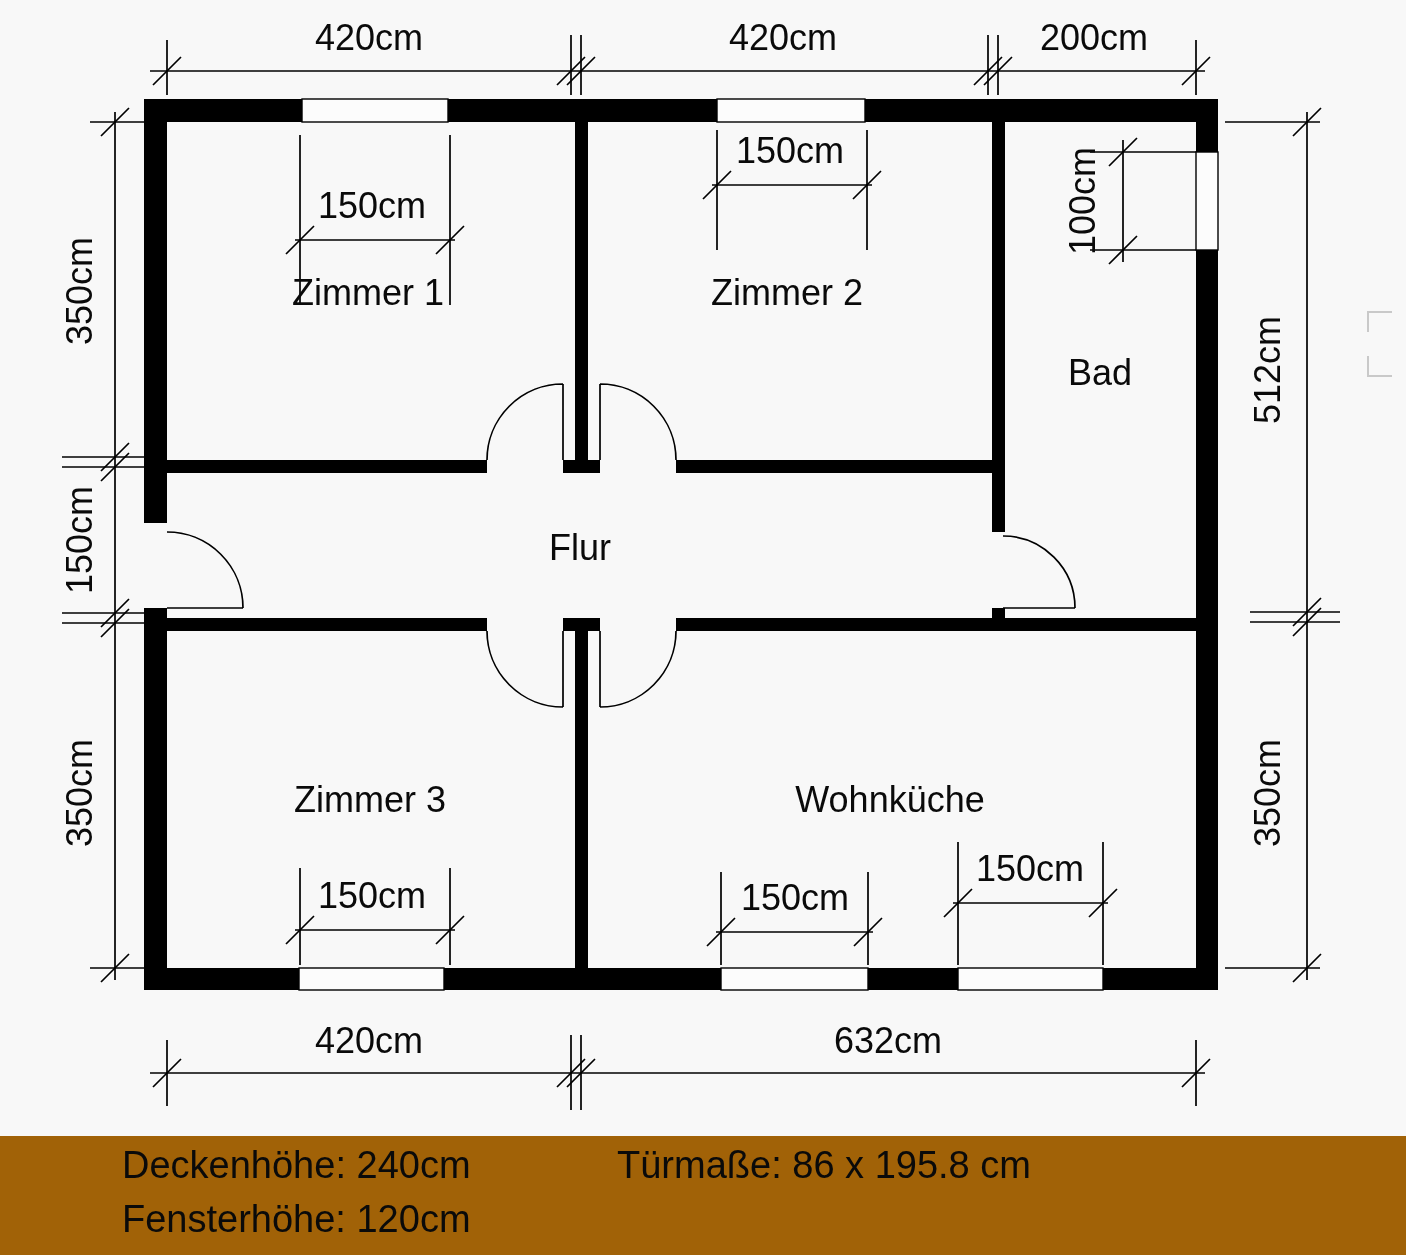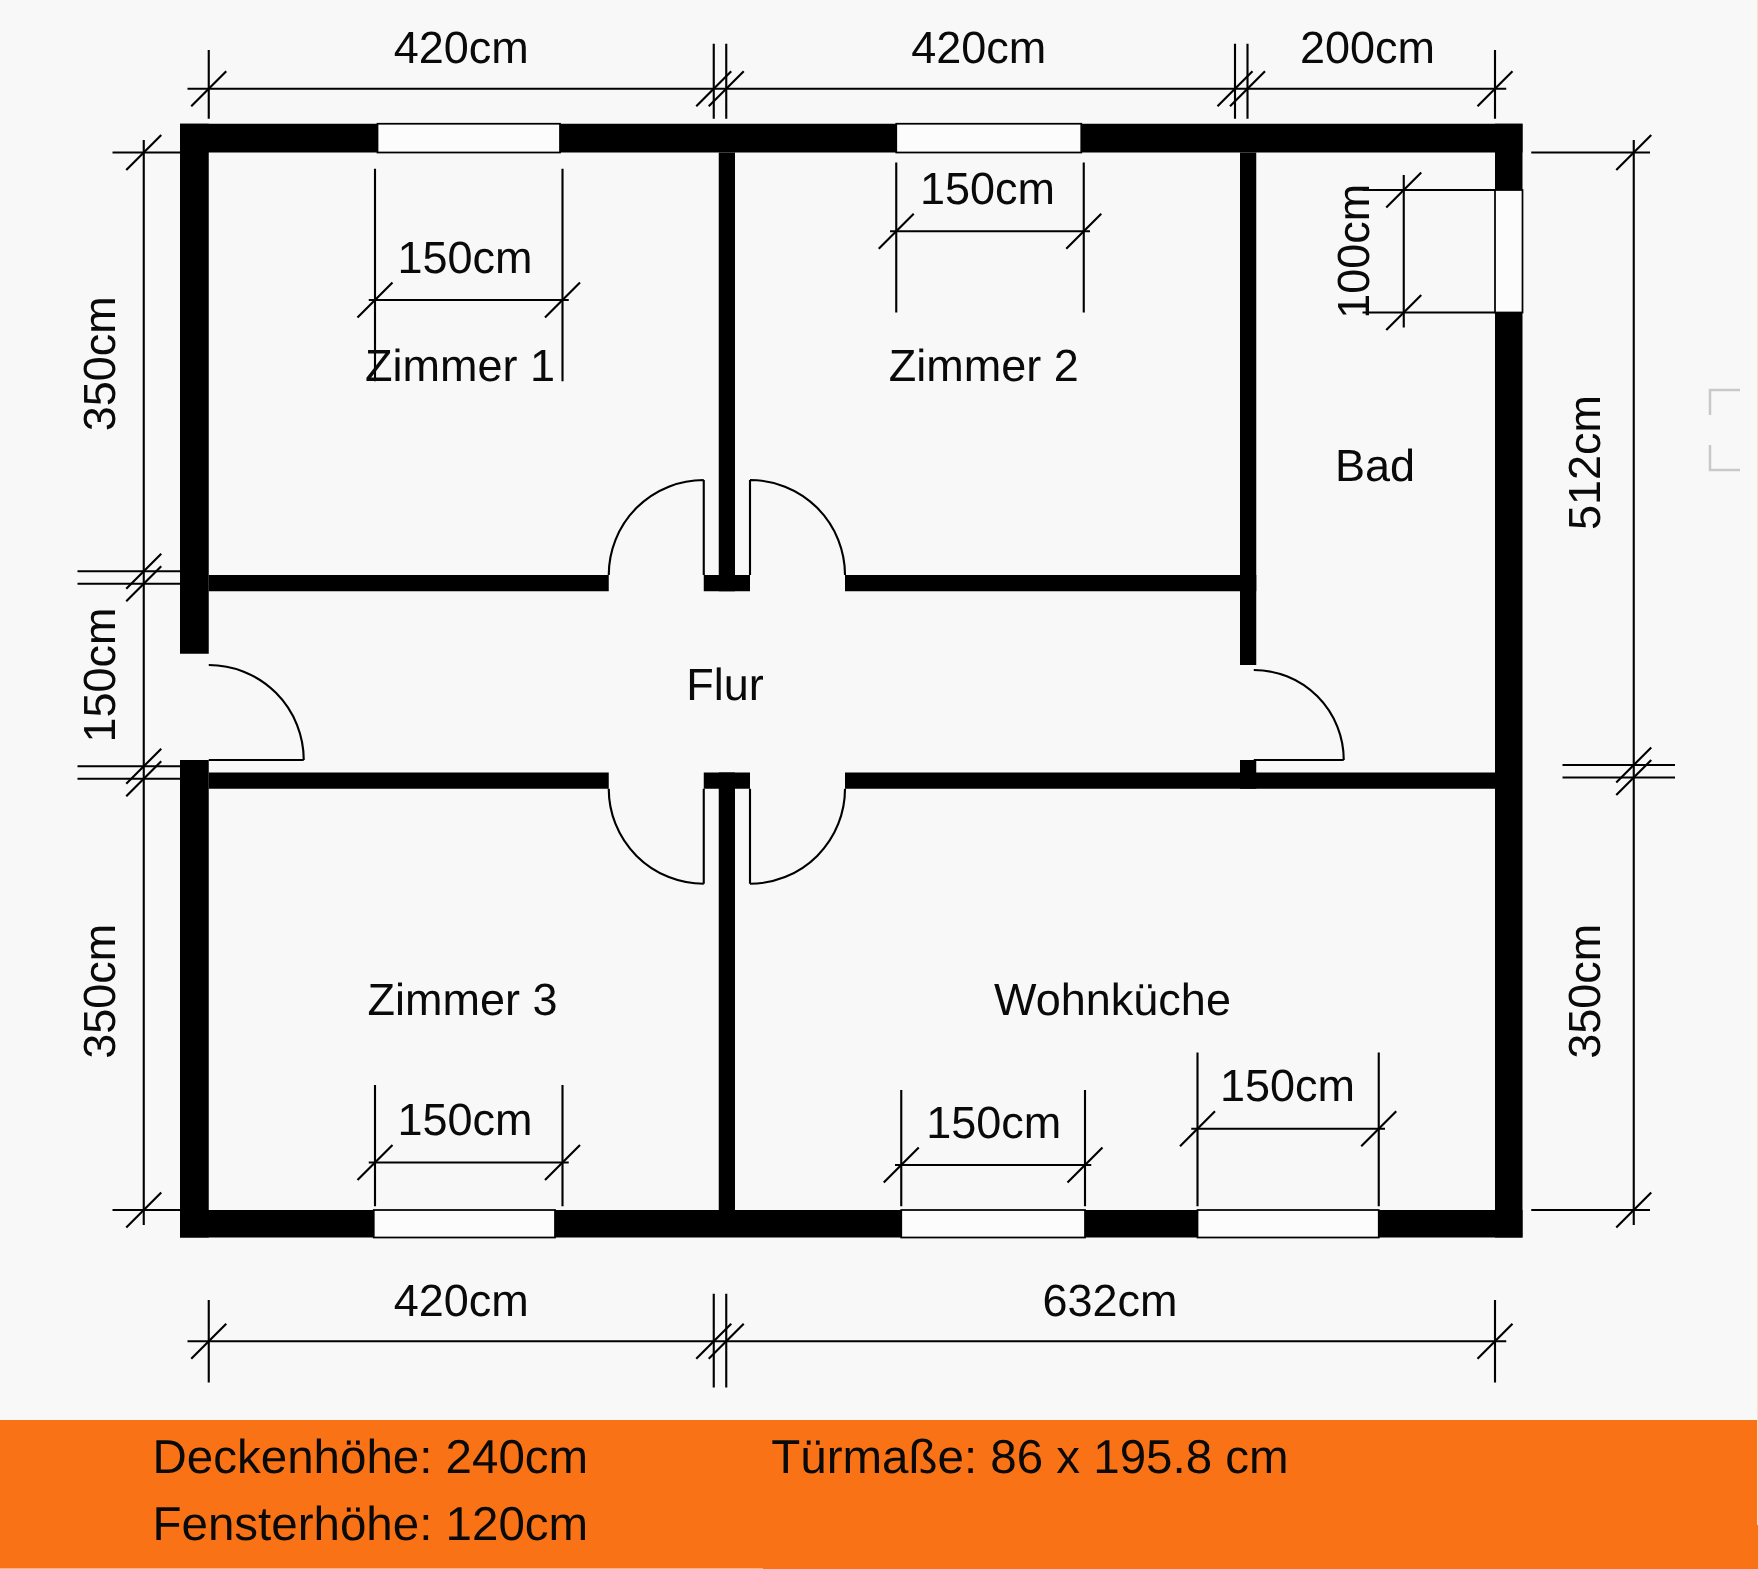--- a/index.html
+++ b/index.html
@@ -4,21 +4,21 @@
 <style>
   html, body {
     margin: 0;
     padding: 0;
     background: #ffffff;
   }
   .canvas {
     position: relative;
     width: 1406px;
     height: 1255px;
-    background: #f97316;
+    background: #a16207;
     font-family: "Liberation Sans", sans-serif;
   }
   svg { display: block; }
   .wall   { fill: #000000; stroke: none; }
   .win    { fill: #fcfcfc; stroke: #000000; stroke-width: 1.4; }
   .door   { fill: none; stroke: #000000; stroke-width: 1.7; }
   .dim    { fill: none; stroke: #000000; stroke-width: 1.7; }
   .faint  { fill: none; stroke: #c9c9c9; stroke-width: 2; }
   .lbl    { font-family: "Liberation Sans", sans-serif; font-size: 36px; fill: #0a0a0a; text-anchor: middle; }
   .room   { font-family: "Liberation Sans", sans-serif; font-size: 36px; fill: #0a0a0a; text-anchor: middle; }

